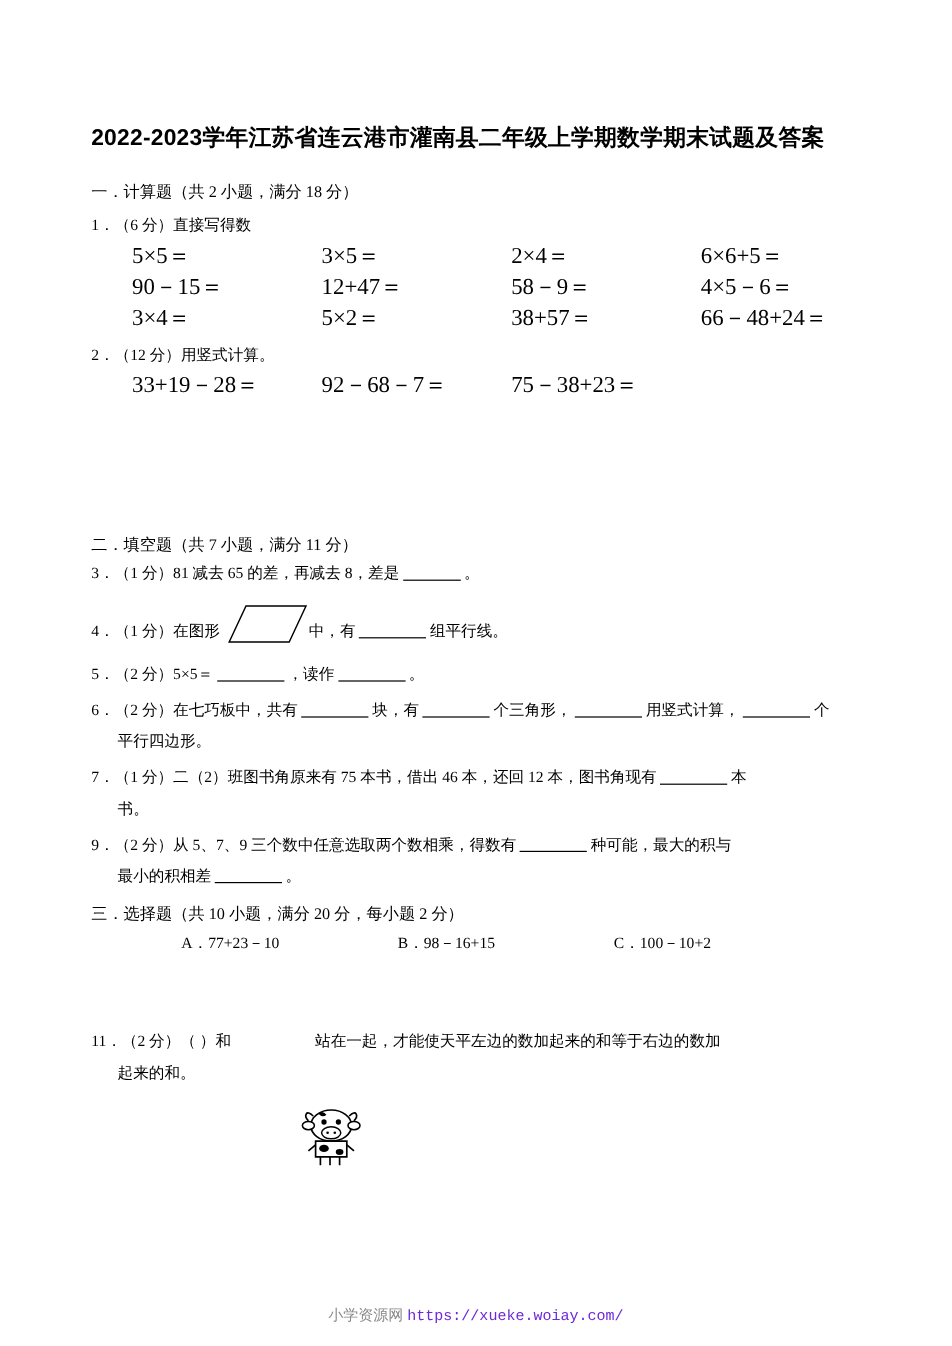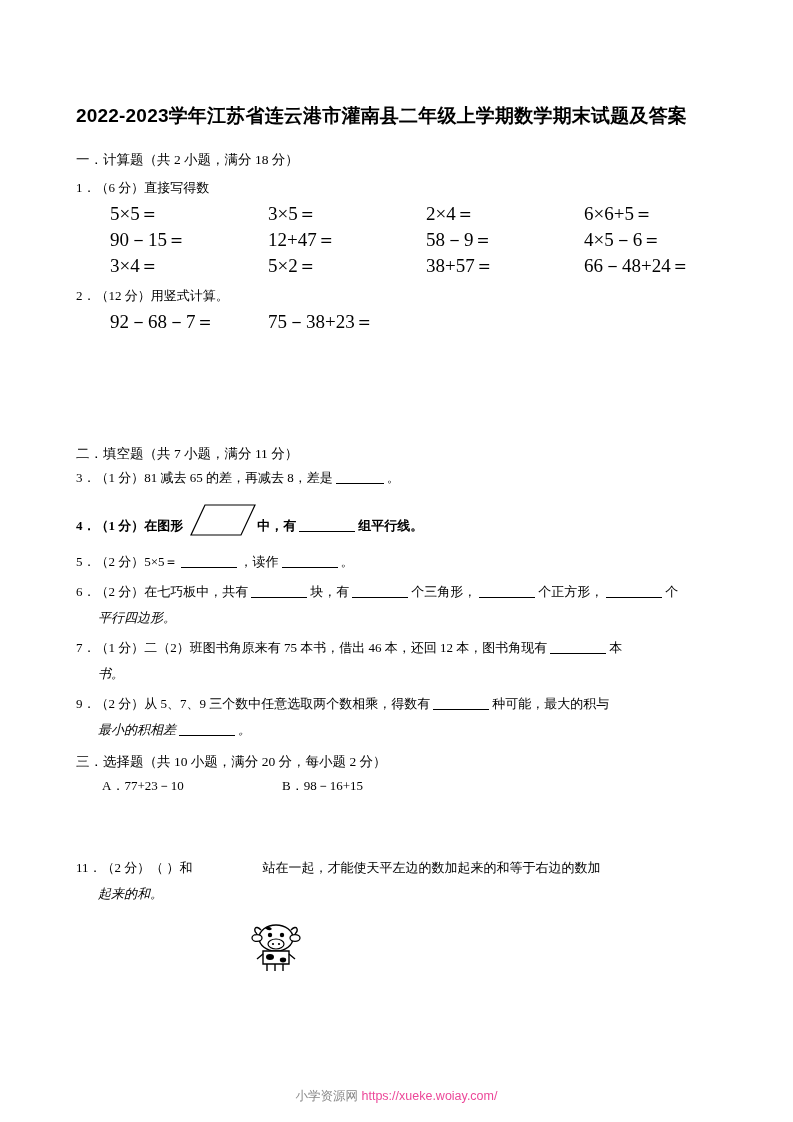--- a/index.html
+++ b/index.html
@@ -60,26 +60,27 @@
     min-width: 48px;
     height: 13px;
     vertical-align: -2px;
     margin: 0 3px;
   }
   .blank.w56 { min-width: 56px; }
   .text-line {
     font-size: 13px;
     line-height: 26px;
   }
-  .indent-1 { padding-left: 22px; font-style: italic; }
+  .indent-1 { padding-left: 22px; }
   .choices {
     display: flex;
     font-size: 13px;
     line-height: 26px;
     padding-left: 26px;
+    text-align: center;
   }
   .choices .ch { flex: 0 0 180px; }
   .fig-wrap-4 {
     position: relative;
     display: inline-block;
     width: 74px;
     height: 20px;
     vertical-align: bottom;
   }
   .fig-wrap-4 svg {
@@ -97,21 +98,21 @@
   .footer {
     position: absolute;
     left: 0;
     right: 0;
     bottom: 30px;
     text-align: center;
     font-size: 12.5px;
     color: #888;
     font-family: "Liberation Sans", sans-serif;
   }
-  .footer .site { color: #ec4899; }
+  .footer .site { color: #6d28d9; font-family: Liberation Mono, monospace; }
   .q11 {
     font-size: 13px;
     line-height: 26px;
     margin-top: 56px;
   }
   .inline-sp { display: inline-block; width: 70px; }
 </style>
 </head>
 <body>
 
@@ -137,44 +138,45 @@
   </div>
   <div class="row-exprs four">
     <div class="cell">3×4＝</div>
     <div class="cell">5×2＝</div>
     <div class="cell">38+57＝</div>
     <div class="cell">66－48+24＝</div>
   </div>
 
   <div class="q">2．（12 分）用竖式计算。</div>
   <div class="row-exprs four">
+    <div class="cell">33+19－28＝</div>
     <div class="cell">92－68－7＝</div>
     <div class="cell">75－38+23＝</div>
   </div>
 
   <div class="gap-big"></div>
 
   <div class="section-head">二．填空题（共 7 小题，满分 11 分）</div>
 
   <div class="text-line">
     <span>3．（1 分）81 减去 65 的差，再减去 8，差是</span><span class="blank"></span><span>。</span>
   </div>
 
-  <div class="text-line" style="margin-top:22px;font-weight:bold;">
+  <div class="text-line" style="margin-top:22px;">
     <span>4．（1 分）在图形</span><span class="fig-wrap-4"><svg width="70" height="40" viewBox="0 0 70 40">
           <polygon points="16,2 66,2 52,32 2,32" fill="none" stroke="#000" stroke-width="1.2"></polygon>
         </svg></span><span>中，有</span><span class="blank w56"></span><span>组平行线。</span>
   </div>
 
   <div class="text-line" style="margin-top:10px;">
     <span>5．（2 分）5×5＝</span><span class="blank w56"></span><span>，读作</span><span class="blank w56"></span><span>。</span>
   </div>
 
   <div class="text-line" style="margin-top:4px;">
-    <span>6．（2 分）在七巧板中，共有</span><span class="blank w56"></span><span>块，有</span><span class="blank w56"></span><span>个三角形，</span><span class="blank w56"></span><span>个正方形，</span><span class="blank w56"></span><span>个</span>
+    <span>6．（2 分）在七巧板中，共有</span><span class="blank w56"></span><span>块，有</span><span class="blank w56"></span><span>个三角形，</span><span class="blank w56"></span><span>用竖式计算，</span><span class="blank w56"></span><span>个</span>
   </div>
   <div class="text-line indent-1">平行四边形。</div>
 
   <div class="text-line" style="margin-top:4px;">
     <span>7．（1 分）二（2）班图书角原来有 75 本书，借出 46 本，还回 12 本，图书角现有</span><span class="blank w56"></span><span>本</span>
   </div>
   <div class="text-line indent-1">书。</div>
 
 
   <div class="text-line" style="margin-top:4px;">
@@ -182,20 +184,21 @@
   </div>
   <div class="text-line indent-1">
     <span>最小的积相差</span><span class="blank w56"></span><span>。</span>
   </div>
 
   <div class="section-head" style="margin-top:8px;">三．选择题（共 10 小题，满分 20 分，每小题 2 分）</div>
 
   <div class="choices">
     <div class="ch">A．77+23－10</div>
     <div class="ch">B．98－16+15</div>
+    <div class="ch">C．100－10+2</div>
   </div>
 
   <div class="q11">
     <span>11．（2 分）（      ）和</span><span class="inline-sp"></span><span>站在一起，才能使天平左边的数加起来的和等于右边的数加</span>
   </div>
   <div class="text-line indent-1">起来的和。</div>
 
   <div class="cow-fig">
     <svg width="62" height="56" viewBox="0 0 62 56">
 

